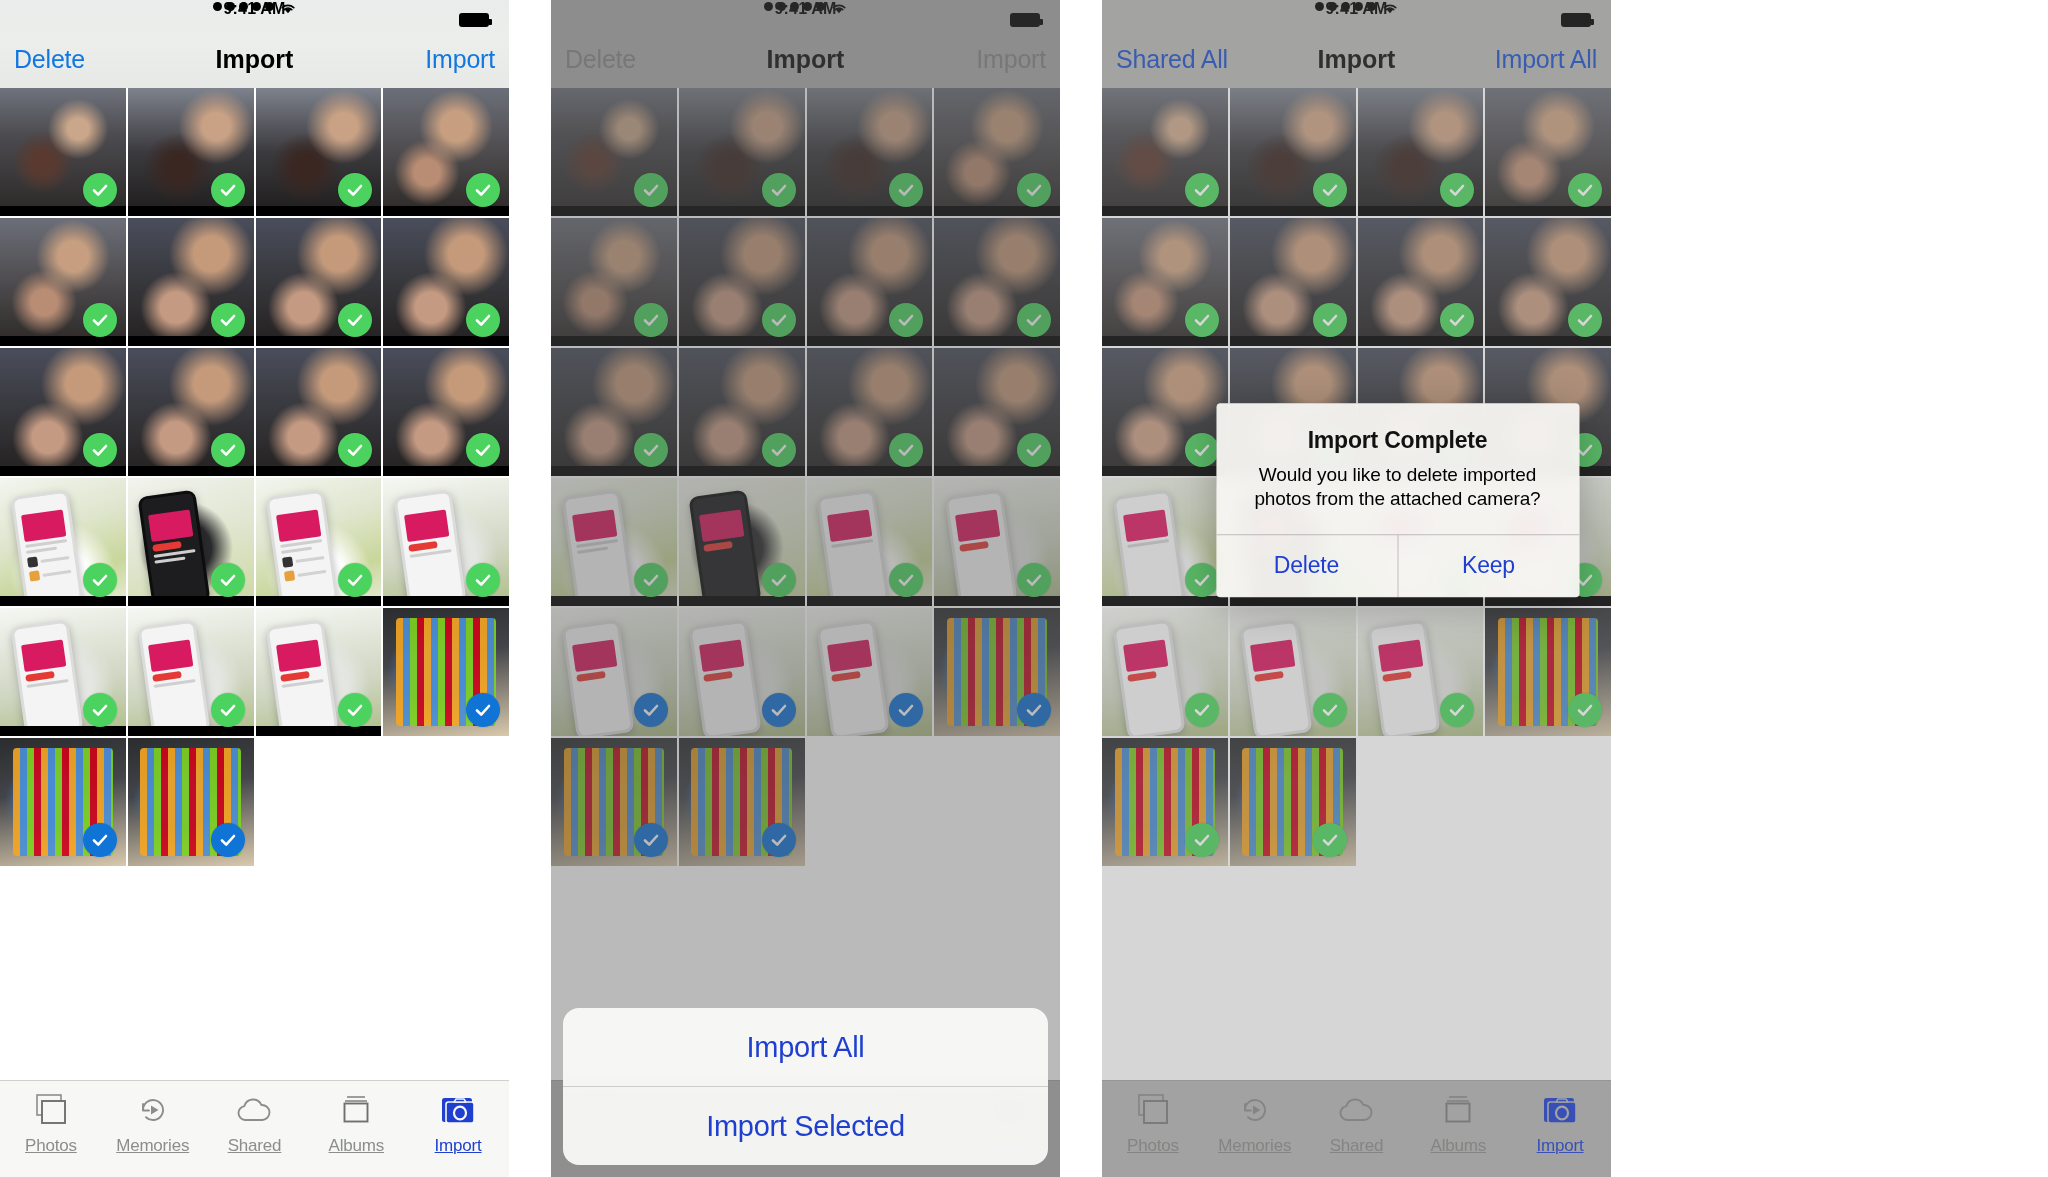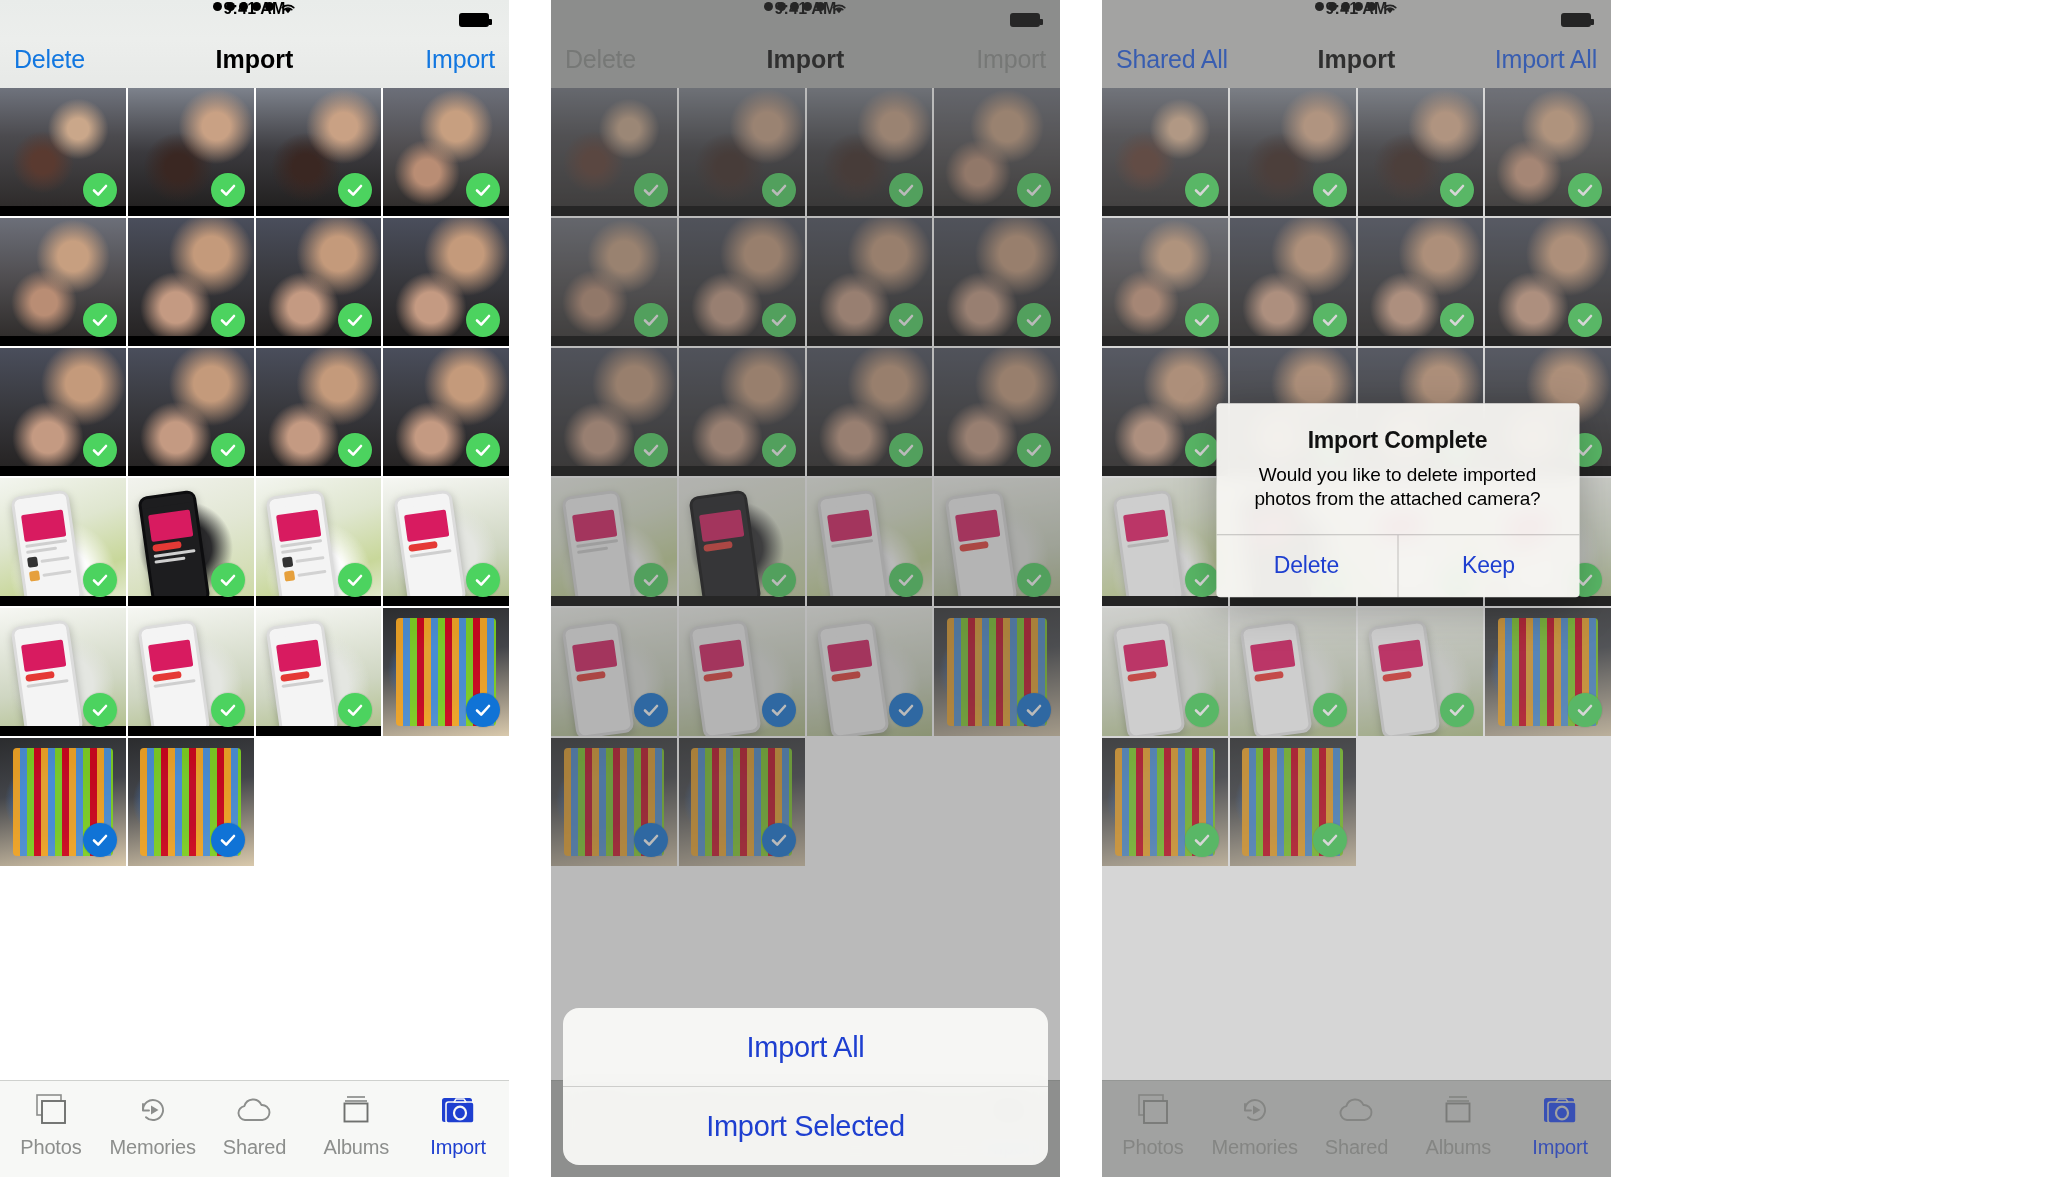--- a/index.html
+++ b/index.html
@@ -209,21 +209,21 @@
     display:flex; align-items:flex-start; justify-content:space-around;
     padding-top: 9px;
     z-index: 5;
   }
   .tabbar.grey { background:#b4b5b3; border-top-color:#a3a5a2; }
   .tab {
     display:flex; flex-direction:column; align-items:center; gap:6px;
     width: 20%;
   }
   .tab .ti { height:40px; display:flex; align-items:center; justify-content:center; }
-  .tab .tl { font-size:20px; color:#8c8e8c; letter-spacing:-.2px; }
+  .tab .tl { font-size:17px; color:#8c8e8c; letter-spacing:-.2px;text-decoration:underline; }
   .tab.active .tl { color:#1e3fd0; font-weight:normal; }
   .tabbar.grey .tab .tl { color:#8a8c89; }
   .tabbar.grey .tab.active .tl { color:#1e3fd0; }
   .ti svg { display:block; }
 
   
   .dim-overlay {
     position:absolute; inset:0; background: rgba(90,90,90,0.42);
     z-index: 7;
   }

